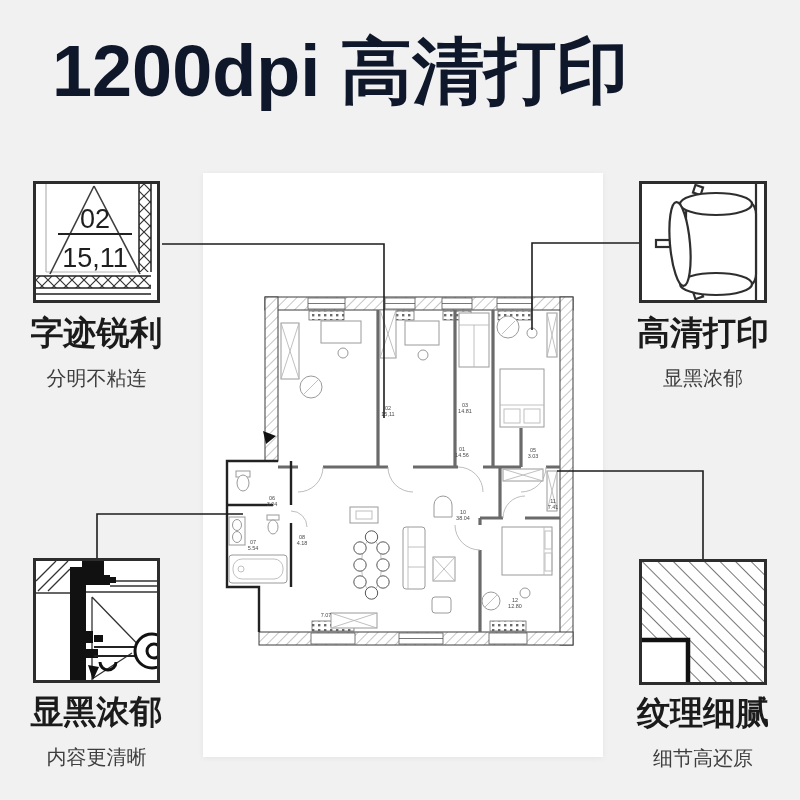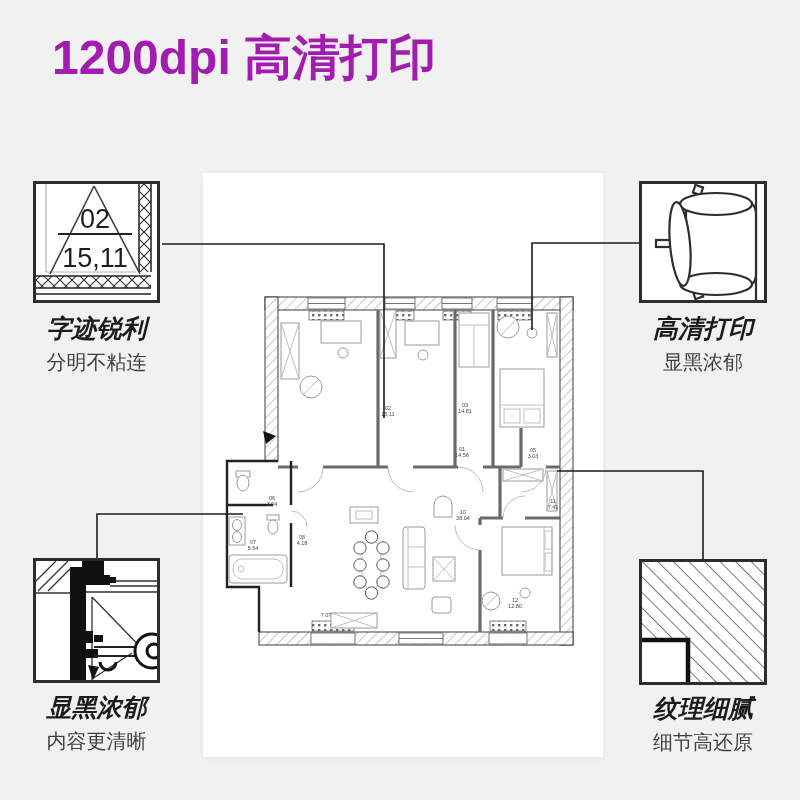--- a/index.html
+++ b/index.html
@@ -2,41 +2,41 @@
 <html><head>
 <meta charset="utf-8">
 <style>
   html,body{margin:0;padding:0;}
   .canvas{
     position:relative;width:800px;height:800px;overflow:hidden;
     background:#f1f1f2;font-family:"Liberation Sans",sans-serif;
   }
   .page-title{
     position:absolute;left:52px;top:30px;width:720px;
-    font-size:48px;font-weight:900;color:#a21caf;letter-spacing:0;
+    font-size:72px;font-weight:900;color:#0f172a;letter-spacing:0;
     line-height:1.15;white-space:nowrap;
   }
   .plan-page{
     position:absolute;left:203px;top:173px;width:400px;height:584px;
     background:#ffffff;box-shadow:0 1px 6px rgba(0,0,0,0.06);
   }
   .plan-page svg{position:absolute;left:0;top:0;}
   .leaders{position:absolute;left:0;top:0;pointer-events:none;z-index:3;}
   .callout-box{
     position:absolute;background:#ffffff;border:3px solid #2d2d2d;
     box-sizing:border-box;z-index:4;
   }
   .callout-box svg{display:block;}
   .box-tl{left:33px;top:181px;width:127px;height:122px;}
   .box-tr{left:639px;top:181px;width:128px;height:122px;}
   .box-bl{left:33px;top:558px;width:127px;height:125px;}
   .box-br{left:639px;top:559px;width:128px;height:126px;}
   .feature{position:absolute;text-align:center;z-index:4;}
-  .feature .f-title{font-size:25px;font-weight:800;color:#1b1b1b;line-height:1.2;font-style:italic;}
-  .feature .f-sub{font-size:20px;font-weight:400;color:#3e3e3e;margin-top:7px;line-height:1.2;}
+  .feature .f-title{font-size:33px;font-weight:800;color:#1b1b1b;line-height:1.2;}
+  .feature .f-sub{font-size:20px;font-weight:400;color:#3e3e3e;margin-top:13px;line-height:1.2;}
   .f-tl{left:13px;top:313px;width:167px;}
   .f-tr{left:619px;top:313px;width:168px;}
   .f-bl{left:13px;top:692px;width:167px;}
   .f-br{left:619px;top:693px;width:168px;}
   .plan-line{stroke:#6a6a6a;stroke-width:3.2;fill:none;}
   .furn{stroke:#9a9a9a;stroke-width:1;fill:#ffffff;}
   .furnl{stroke:#b9b9b9;stroke-width:0.9;fill:none;}
   .arc{stroke:#b5b5b5;stroke-width:0.9;fill:none;}
   .blk{stroke:#222222;stroke-width:2.4;fill:none;}
   .roomlabel{font-family:"Liberation Sans",sans-serif;font-size:5.5px;fill:#4a4a4a;text-anchor:middle;}

